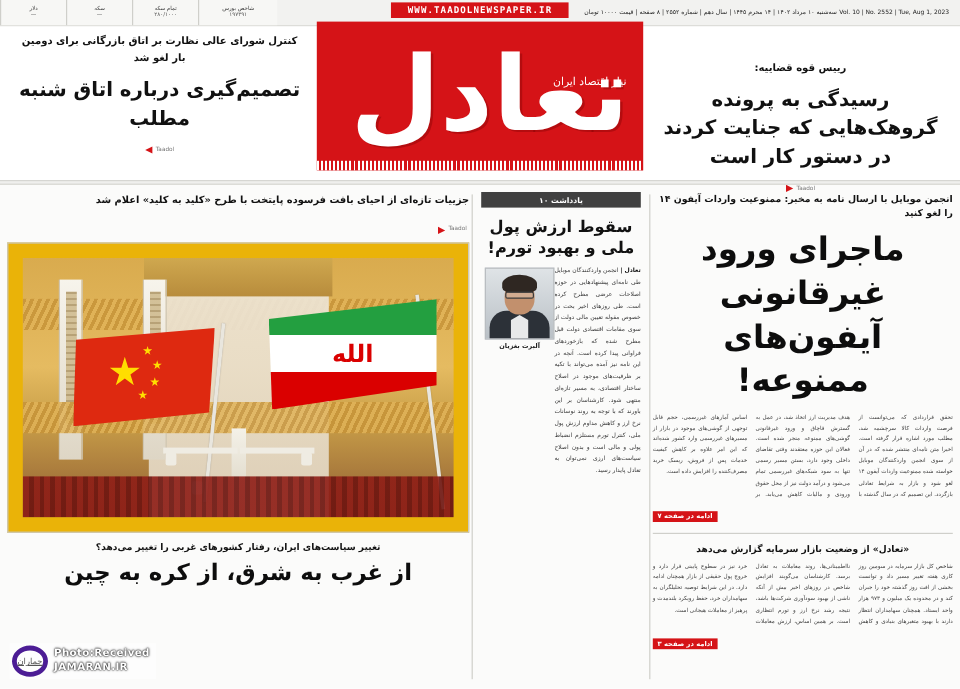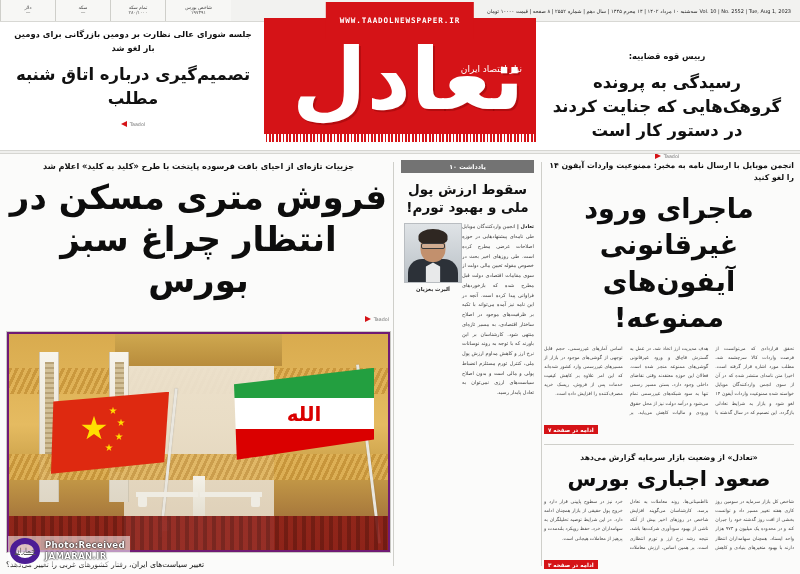--- a/index.html
+++ b/index.html
@@ -45,21 +45,21 @@
   }
   .vol-en {
     direction: ltr; font-size: 5px; color: #222; white-space: nowrap;
     padding-right: 5px;
   }
   .site-url {
     position: absolute; left: 50%; transform: translateX(-50%);
     top: 2px; z-index: 6;
     background: #d51317; color: #fff;
     font-size: 7.6px; font-weight: bold; letter-spacing: .9px;
-    padding: 14px 14px; direction: ltr; font-family: "DejaVu Sans Mono", monospace;
+    padding: 2px 14px; direction: ltr; font-family: "DejaVu Sans Mono", monospace;
   }
 
   
   .masthead-zone {
     position: absolute; top: 22px; right: 0; left: 0; height: 128px;
     background: #ffffff;
   }
   .logo-panel {
     position: absolute; left: 50%; transform: translateX(-50%);
     top: -4px; width: 272px; height: 124px;
@@ -125,31 +125,31 @@
     padding: 4px 6px 6px 6px; gap: 0;
   }
   .col-right { width: 390px; padding-right: 2px; }
   .col-mid   { width: 148px; padding: 0 7px; }
   .col-left  { width: 254px; padding-left: 2px; }
   .vrule { width: 1px; background: #cfcfca; margin: 2px 0; }
 
   
   .lead-kicker {
     font-size: 8.2px; font-weight: bold; color: #111;
-    text-align: center; direction: rtl; line-height: 1.5;
+    direction: rtl; line-height: 1.5;
     margin-bottom: 5px;
   }
   .lead-headline {
     font-size: 34px; font-weight: bold; color: #0d0d0d;
     text-align: center; direction: rtl; line-height: 1.22;
     letter-spacing: -1px;
   }
   .lead-more { text-align: right; margin: 4px 2px 6px 0; }
   .photo-frame {
-    border: 1px solid #c9c9c4; padding: 2px; background: #701a75;
+    border: 1px solid #c9c9c4; padding: 12px; background: #eab308;
     margin-top: 4px;
   }
   .photo {
     position: relative; width: 100%; height: 216px; overflow: hidden;
     background: linear-gradient(#d9ab4e 0%, #e5bb61 42%, #caa049 62%, #8f5d33 100%);
   }
   .roofline {
     position: absolute; left: 0; right: 0; height: 26px;
     background: repeating-linear-gradient(115deg,
       #c69338 0 3px, #e0b257 3px 6px);
@@ -239,32 +239,32 @@
   .cam.c2 { right: 4px; top: 20px; }
   .cam.c3 { left: 26px; top: 44px; }
   .fence {
     position: absolute; left: 0; right: 0; bottom: 0; height: 34px;
     background: repeating-linear-gradient(to right,
       #8e1d16 0 5px, #6e140f 5px 9px);
     opacity: .9;
   }
 
   .cap-kicker {
-    font-size: 7.6px; font-weight: normal; color: #111;
-    text-align: left; direction: rtl; margin-top: 7px;
+    font-size: 7.6px; font-weight: bold; color: #111;
+    text-align: center; direction: rtl; margin-top: 7px;
   }
   .cap-headline {
     font-size: 19px; font-weight: bold; color: #0d0d0d;
     text-align: center; direction: rtl; line-height: 1.3;
     margin-top: 5px; letter-spacing: -.5px;
   }
 
   
   .note-tab {
-    background: #737373; color: #fff; font-size: 6.4px; font-weight: bold;
+    background: #404040; color: #fff; font-size: 6.4px; font-weight: bold;
     text-align: center; padding: 2.5px 0; direction: rtl;
     letter-spacing: .3px;
   }
   .note-title {
     font-size: 13.5px; font-weight: bold; color: #111; direction: rtl;
     text-align: center; line-height: 1.35; margin: 7px 0 6px;
   }
   .note-body {
     direction: rtl; text-align: justify; font-size: 5px;
     line-height: 1.95; color: #3a3a3a; column-count: 1;
@@ -343,21 +343,21 @@
     column-gap: 7px; margin-top: 6px;
   }
   .photo-credit {
     position: absolute; left: 8px; bottom: 8px;
     display: flex; flex-direction: row; align-items: center; gap: 5px;
     background: rgba(255,255,255,.55); padding: 2px 5px 2px 2px;
     direction: ltr;
   }
   .pc-logo {
     width: 30px; height: 26px; border-radius: 50%;
-    border: 6px solid #4c1d95; display: flex; align-items: center;
+    border: 4px solid #4c1d95; display: flex; align-items: center;
     justify-content: center; color: #555; font-size: 7px;
     background: rgba(255,255,255,.4);
     text-decoration: underline;
   }
   .pc-lines { display: flex; flex-direction: column; line-height: 1.3; }
   .pc-lines span {
     font-size: 8.6px; font-weight: bold; color: #ffffff;
     text-shadow: 0 0 2px #000, 0 0 1px #000; letter-spacing: .3px;
   }
 </style>
@@ -389,21 +389,21 @@
     <div class="datestrip">
       <span>سه‌شنبه ۱۰ مرداد ۱۴۰۲ | ۱۴ محرم ۱۴۴۵ | سال دهم | شماره ۲۵۵۲ | ۸ صفحه | قیمت ۱۰۰۰۰ تومان</span>
       <span class="vol-en">Vol. 10 | No. 2552 | Tue, Aug 1, 2023</span>
     </div>
   </div>
   <div class="site-url">WWW.TAADOLNEWSPAPER.IR</div>
 
   <div class="masthead-zone">
 
     <div class="top-story left">
-      <div class="kicker">جلسه شورای عالی نظارت بر دومین بازرگانی برای دومین بار لغو شد</div>
+      <div class="kicker">کنترل شورای عالی نظارت بر اتاق بازرگانی برای دومین بار لغو شد</div>
       <div class="hl-2">تصمیم‌گیری درباره اتاق شنبه مطلب</div>
       <div class="more-tag">
         <span class="tri"></span>
         <span class="mt-text">Taadol</span>
       </div>
     </div>
 
     <div class="logo-panel">
       <span class="logo-word">تعادل</span>
       <span class="logo-sub">نیاز اقتصاد ایران</span>
@@ -419,21 +419,20 @@
       </div>
     </div>
   </div>
 
   <div class="rule-under-masthead"></div>
 
   <div class="body-zone">
 
     <div class="col-right">
       <div class="lead-kicker">جزییات تازه‌ای از احیای بافت فرسوده پایتخت با طرح «کلید به کلید» اعلام شد</div>
-      <div class="lead-headline">فروش متری مسکن در انتظار چراغ سبز بورس</div>
       <div class="lead-more">
         <span class="more-tag">
           <span class="tri ltr"></span>
           <span class="mt-text">Taadol</span>
         </span>
       </div>
 
       <div class="photo-frame">
         <div class="photo">
           <div class="roofline roof-a"></div>
@@ -506,21 +505,20 @@
       <div class="lc-kicker">انجمن موبایل با ارسال نامه به مخبر: ممنوعیت واردات آیفون ۱۴ را لغو کنید</div>
       <div class="lc-headline">ماجرای ورود غیرقانونی آیفون‌های ممنوعه!</div>
       <div class="lc-body">تحقق قراردادی که می‌توانست از فرصت واردات کالا سرچشمه شد، مطلب مورد اشاره قرار گرفته است. اخیرا متن نامه‌ای منتشر شده که در آن از سوی انجمن واردکنندگان موبایل خواسته شده ممنوعیت واردات آیفون ۱۴ لغو شود و بازار به شرایط تعادلی بازگردد. این تصمیم که در سال گذشته با هدف مدیریت ارز اتخاذ شد، در عمل به گسترش قاچاق و ورود غیرقانونی گوشی‌های ممنوعه منجر شده است. فعالان این حوزه معتقدند وقتی تقاضای داخلی وجود دارد، بستن مسیر رسمی تنها به سود شبکه‌های غیررسمی تمام می‌شود و درآمد دولت نیز از محل حقوق ورودی و مالیات کاهش می‌یابد. بر اساس آمارهای غیررسمی، حجم قابل توجهی از گوشی‌های موجود در بازار از مسیرهای غیررسمی وارد کشور شده‌اند که این امر علاوه بر کاهش کیفیت خدمات پس از فروش، ریسک خرید مصرف‌کننده را افزایش داده است.</div>
       <div style="text-align:left">
         <span class="cont-ref">ادامه در صفحه ۷</span>
       </div>
 
       <div class="hrule"></div>
 
       <div class="lc-kicker2">«تعادل» از وضعیت بازار سرمایه گزارش می‌دهد</div>
-      <div class="lc-headline2">صعود اجباری بورس</div>
       <div class="lc-body2">شاخص کل بازار سرمایه در سومین روز کاری هفته تغییر مسیر داد و توانست بخشی از افت روز گذشته خود را جبران کند و در محدوده یک میلیون و ۹۷۳ هزار واحد ایستاد. همچنان سهامداران انتظار دارند با بهبود متغیرهای بنیادی و کاهش نااطمینانی‌ها، روند معاملات به تعادل برسد. کارشناسان می‌گویند افزایش شاخص در روزهای اخیر بیش از آنکه ناشی از بهبود سودآوری شرکت‌ها باشد، نتیجه رشد نرخ ارز و تورم انتظاری است. بر همین اساس، ارزش معاملات خرد نیز در سطوح پایینی قرار دارد و خروج پول حقیقی از بازار همچنان ادامه دارد. در این شرایط توصیه تحلیلگران به سهامداران خرد، حفظ رویکرد بلندمدت و پرهیز از معاملات هیجانی است.</div>
       <div style="text-align:left">
         <span class="cont-ref">ادامه در صفحه ۳</span>
       </div>
     </div>
   </div>
 
   <div class="photo-credit">
     <span class="pc-logo">جماران</span>
     <span class="pc-lines">

